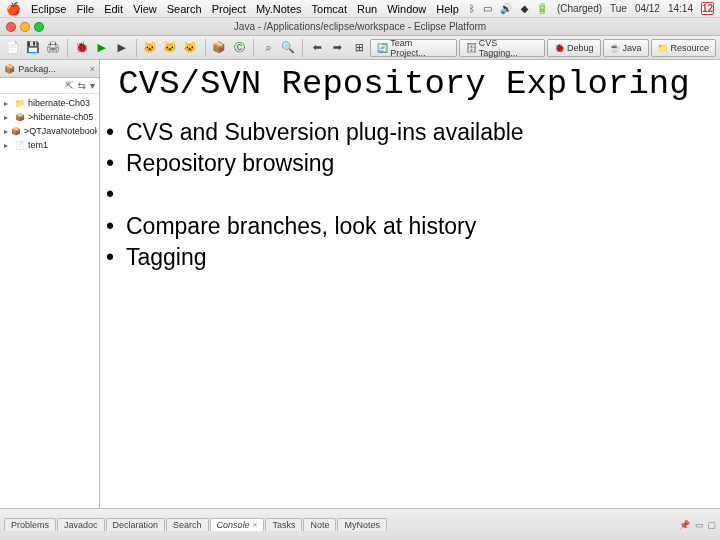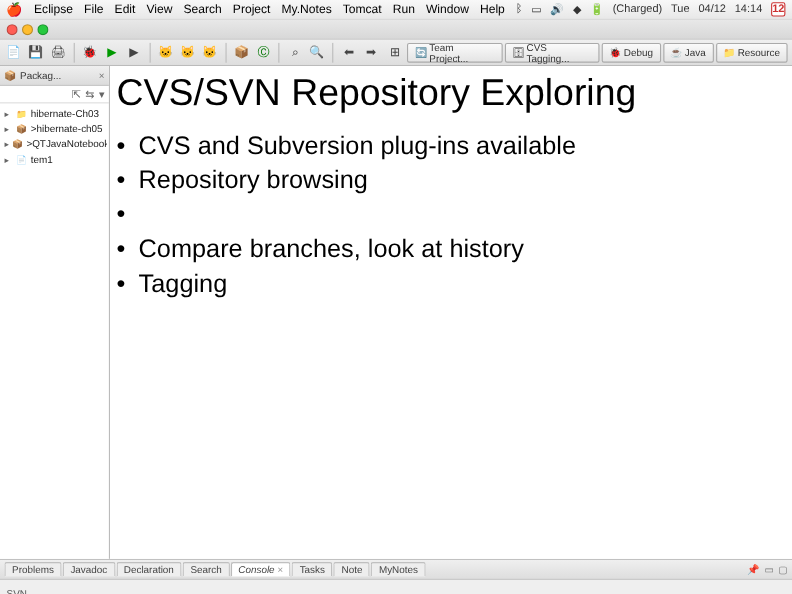--- a/index.html
+++ b/index.html
@@ -25,25 +25,25 @@
   .view-tab { height: 18px; background: linear-gradient(#efefef,#dcdcdc); border-bottom: 1px solid #bbb; display: flex; align-items: center; padding: 0 4px; font-size: 9px; color: #333; gap: 3px; }
   .view-tab .x { margin-left: auto; font-size: 9px; color: #777; }
   .view-toolbar { height: 16px; border-bottom: 1px solid #ddd; display: flex; align-items: center; justify-content: flex-end; gap: 4px; padding: 0 4px; font-size: 10px; color: #666; }
   .tree { padding: 2px 2px; font-size: 9px; color: #222; }
   .tree .node { display: flex; align-items: center; gap: 3px; height: 14px; padding-left: 2px; white-space: nowrap; overflow: hidden; }
   .tree .arrow { width: 8px; display: inline-block; color: #666; font-size: 8px; }
   .tree .ic { width: 10px; height: 10px; display: inline-flex; align-items: center; justify-content: center; font-size: 8px; }
   .ic.folder{color:#b8860b}.ic.pkg{color:#0066cc}.ic.file{color:#777}
   .editor { flex: 1; background: #fff; position: relative; display: flex; flex-direction: column; }
   .slide { flex: 1; padding: 6px 18px 4px 6px; }
-  .slide h1 { font-family: Liberation Sans, sans-serif; font-size: 34px; font-weight: normal; line-height: 1.1; margin-bottom: 14px; }
+  .slide h1 { font-family: Liberation Mono, monospace; font-size: 34px; font-weight: normal; text-align: center; line-height: 1.1; margin-bottom: 14px; }
   .slide ul { list-style: none; padding-left: 0; }
   .slide li { font-family: Arial, sans-serif; font-size: 23px; line-height: 1.35; display: flex; }
   .slide li .b { width: 20px; flex-shrink: 0; text-align: left; }
-  .bottom-tabs { height: 18px; border-top: 1px solid #bbb; background: linear-gradient(#efefef,#dedede); display: flex; align-items: center; padding: 0 4px; gap: 1px; font-size: 9px; }
+  .bottom-tabs { height: 32px; border-top: 1px solid #bbb; background: linear-gradient(#efefef,#dedede); display: flex; align-items: center; padding: 0 4px; gap: 1px; font-size: 9px; }
   .bottom-tabs .btab { padding: 1px 6px; border: 1px solid #bbb; border-bottom: none; background: #eee; border-radius: 2px 2px 0 0; color: #444; }
   .bottom-tabs .btab.active { background: #fff; font-weight: 500; font-style: italic; }
   .bottom-tabs .btail { margin-left: auto; display: flex; gap: 4px; color: #777; }
   .status { height: 26px; border-top: 1px solid #bbb; background: #efefef; display: flex; align-items: center; padding: 0 6px; font-size: 9px; color: #555; }
   .status .right { margin-left: auto; }
   .mi { cursor: default; }
 </style>
 </head>
 <body>
 
@@ -73,20 +73,21 @@
     <span style="background:#fff;border:1px solid #c33;color:#c33;padding:0 0;border-radius:2px;font-weight:bold">12</span>
   </div>
 </div>
 
 <div class="window-title">
   <div class="traffic">
     <span class="dot red"></span>
     <span class="dot yel"></span>
     <span class="dot grn"></span>
   </div>
+  <span>Java - /Applications/eclipse/workspace - Eclipse Platform</span>
 </div>
 
 <div class="toolbar">
   <span class="tbtn">📄</span>
   <span class="tbtn">💾</span>
   <span class="tbtn">🖨</span>
   <span class="sep"></span>
   <span class="tbtn">🐞</span>
   <span class="tbtn" style="color:#090">▶</span>
   <span class="tbtn">▶</span>

